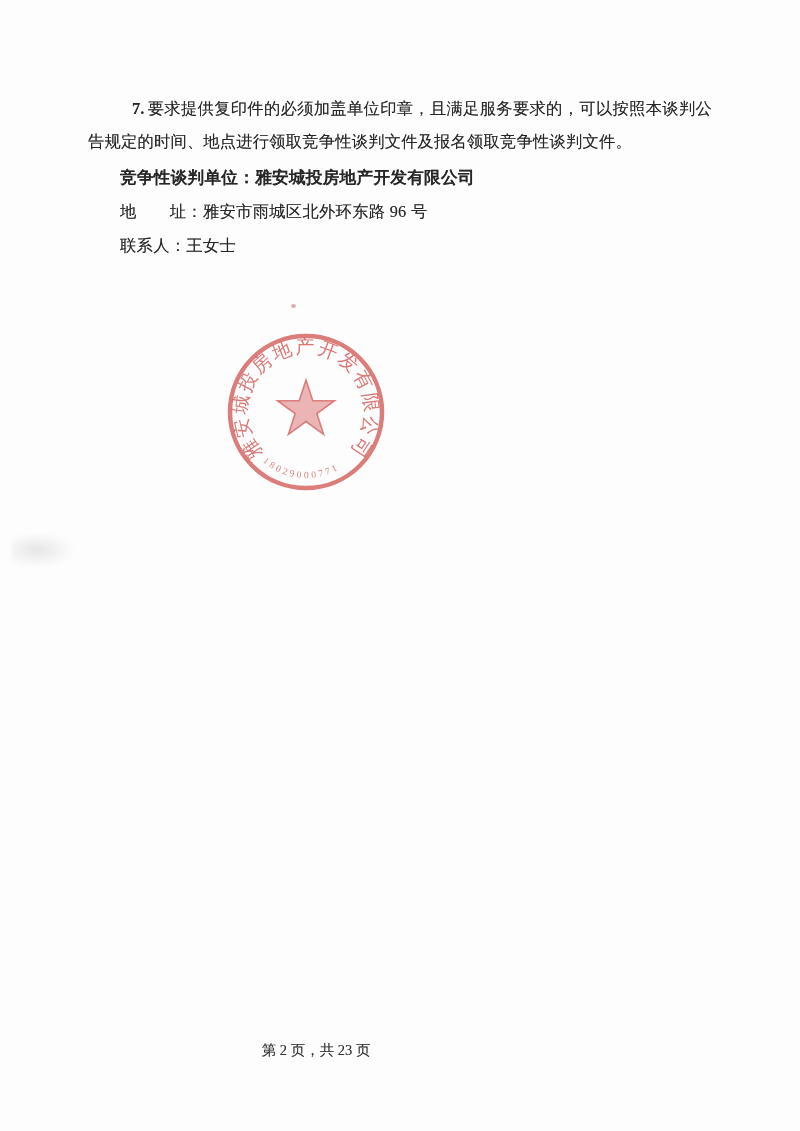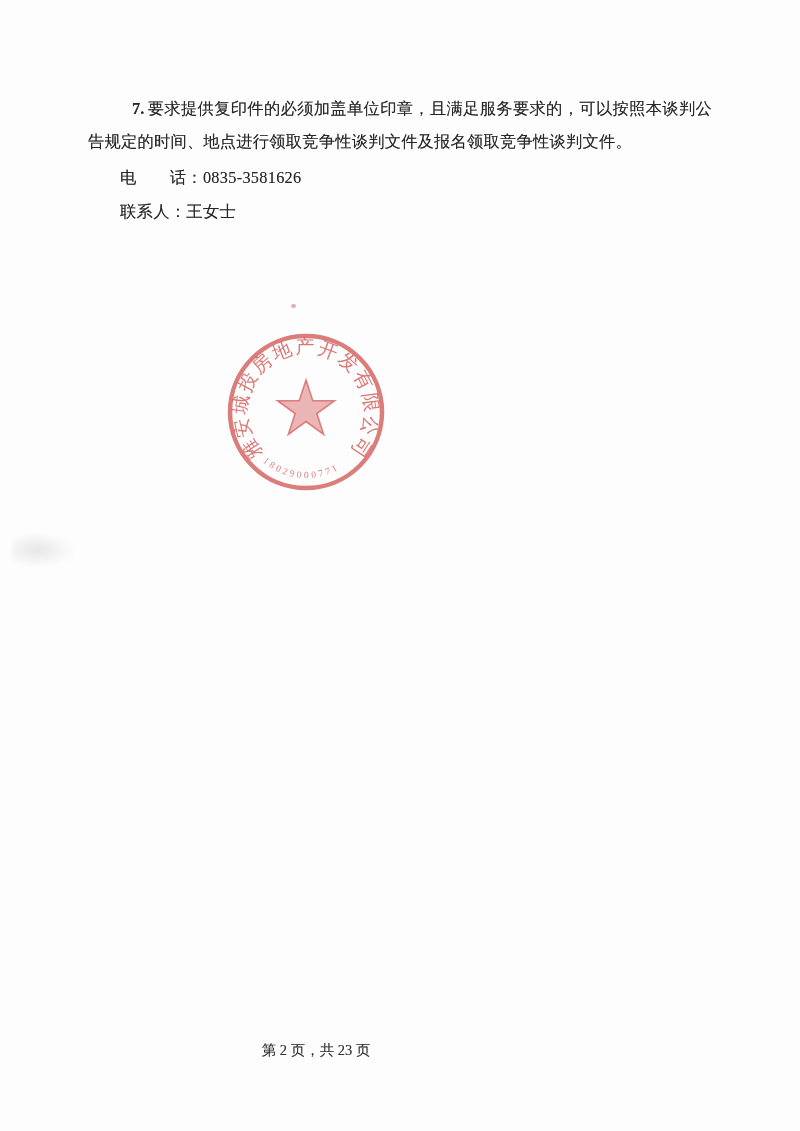--- a/index.html
+++ b/index.html
@@ -78,23 +78,24 @@
 
 <div class="page">
 
   <div class="body-text">
     <p class="p7"><span class="num">7.</span><span>要求提供复印件的必须加盖单位印章，且满足服务要求的，可以按照本谈判公告规定的时间、地点进行领取竞争性谈判文件及报名领取竞争性谈判文件。</span></p>
 
 
 
 
     <div class="contact">
+      <div class="row org"><span>竞争性谈判单位：</span><span>雅安城投房地产开发有限公司</span></div>
 
+      <div class="row"><span>地　　址：</span><span>雅安市雨城区北外环东路 96 号</span></div>
 
-      <div class="row"><span>电　　话：</span><span>0835-3581626</span></div>
 
       <div class="row"><span>联系人：</span><span>王女士</span></div>
     </div>
   </div>
 
   <svg class="seal" viewBox="0 0 170 170" xmlns="http://www.w3.org/2000/svg">
     <defs>
       <path id="arc-top" d="M 38.5 121.3 A 59 59 0 1 1 131.5 121.3" fill="none"></path>
       <path id="arc-bottom" d="M 26.7 116 A 66 66 0 0 0 143.3 116" fill="none"></path>
     </defs>

